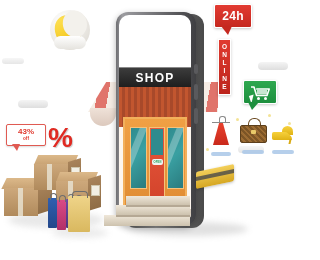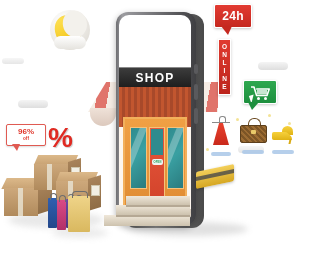--- a/index.html
+++ b/index.html
@@ -366,21 +366,21 @@
     <div class="heel"></div>
   </div>
   <div class="chip" style="left:272px;top:150px;width:22px;"></div>
 
   <div id="card" class="abs">
     <div class="stripe"></div>
   </div>
 
   <div id="off70" class="abs">
     <div class="bx">
-      <div class="p">96%</div>
+      <div class="p">43%</div>
       <div class="o">off</div>
     </div>
     <div class="tail"></div>
   </div>
 
   <div id="pct" class="abs">%</div>
 
   <div id="boxB" class="abs box">
     <div class="top" style="left:0;top:0;width:40px;height:11px;transform:skewX(-26deg);"></div>
     <div class="front" style="left:0;top:10px;width:34px;height:28px;"></div>

